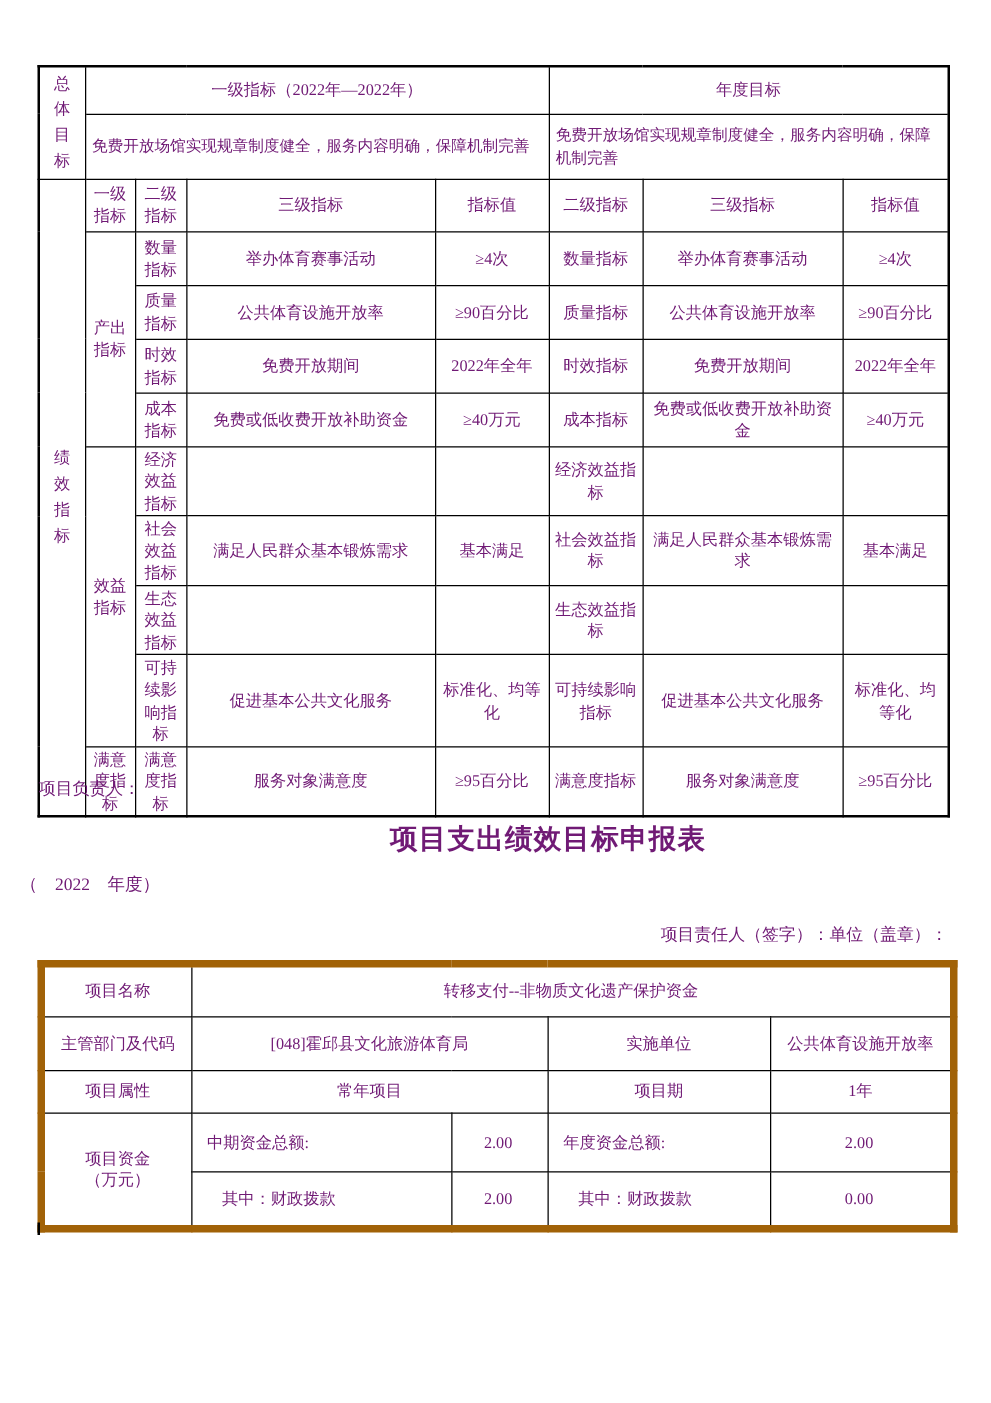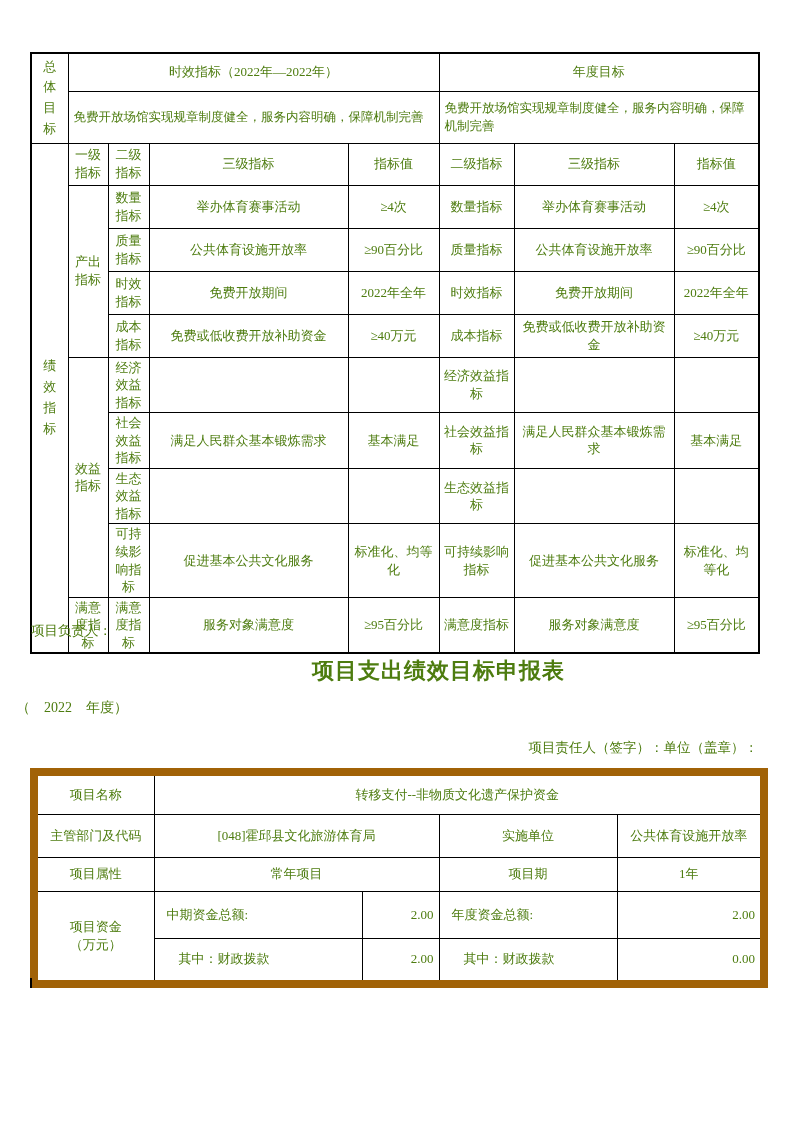--- a/index.html
+++ b/index.html
@@ -1,35 +1,35 @@
 <!DOCTYPE html>
 <html><head>
 <meta charset="utf-8">
 <style>
   html,body { margin:0; padding:0; background:#ffffff; }
   .page {
     position:relative; width:793px; height:1122px; background:#ffffff;
-    font-family:"Liberation Serif","DejaVu Serif",serif; color:#4d7c0f;
+    font-family:"Liberation Serif","DejaVu Serif",serif; color:#701a75;
     overflow:hidden;
   }
   table { border-collapse:collapse; table-layout:fixed; }
   td {
     border:1.6px solid #000; font-size:13px; line-height:1.35;
     text-align:center; vertical-align:middle; padding:1px 3px; overflow:hidden;
   }
   .goal-table { position:absolute; left:30px; top:52px; width:728px; border:2px solid #000; }
-  .proj-table { position:absolute; left:30px; top:768px; width:730px; border:8px solid #a16207; }
+  .proj-table { position:absolute; left:30px; top:768px; width:730px; border:6px solid #a16207; }
   .vcell span { display:inline-block; width:1.1em; word-break:break-all; line-height:1.6; }
   .wrap2 { word-break:break-all; }
   .goaltext { text-align:left; padding:3px 5px; font-size:12.5px; line-height:1.45; }
   .lv1 span, .lv2 span { display:inline-block; width:2.15em; word-break:break-all; }
   .fund-side { white-space:pre-line; }
   .lbl-left { text-align:left; padding-left:12px;margin-left:42px; }
   .lbl-left2 { text-align:left; padding-left:24px; }
-  .val-right { text-align:right; padding-right:5px; }
+  .val-right { padding-right:5px; }
   .no-bottom { border-bottom:none; }
   .leader-line { position:absolute; left:31px; top:622px; font-size:13.5px; }
   .doc-title { position:absolute; left:0; top:656px; width:100%; text-align:center;
                font-size:22px; font-weight:bold; letter-spacing:1px;padding-left:42px; }
   .doc-year { position:absolute; left:0; top:699px; width:100%; text-align:left; font-size:14px;margin-left:16px; }
   .sign-line { position:absolute; left:31px; top:739px; width:727px;
                display:flex; justify-content:flex-end; font-size:13.5px; }
   .cut-tick { position:absolute; left:30px; top:978px; width:2px; height:10px; background:#000; }
 </style>
 </head>
@@ -44,21 +44,21 @@
         <col style="width:41px">
         <col style="width:199px">
       <col style="width:91px">
         <col style="width:75px">
         <col style="width:160px">
         <col style="width:85px">
     </colgroup>
     <tbody>
         <tr style="height:38px">
       <td rowspan="2" class="vcell"><span>总体目标</span></td>
-      <td colspan="4">时效指标（2022年—2022年）</td>
+      <td colspan="4">一级指标（2022年—2022年）</td>
       <td colspan="3">年度目标</td>
     </tr>
     <tr style="height:52px">
       <td colspan="4" class="goaltext">免费开放场馆实现规章制度健全，服务内容明确，保障机制完善</td>
       <td colspan="3" class="goaltext">免费开放场馆实现规章制度健全，服务内容明确，保障机制完善</td>
     </tr>
     <tr style="height:42px">
       <td rowspan="10" class="vcell"><span>绩效指标</span></td>
       <td class="lv1"><span>一级指标</span></td>
       <td class="lv2"><span>二级指标</span></td>

